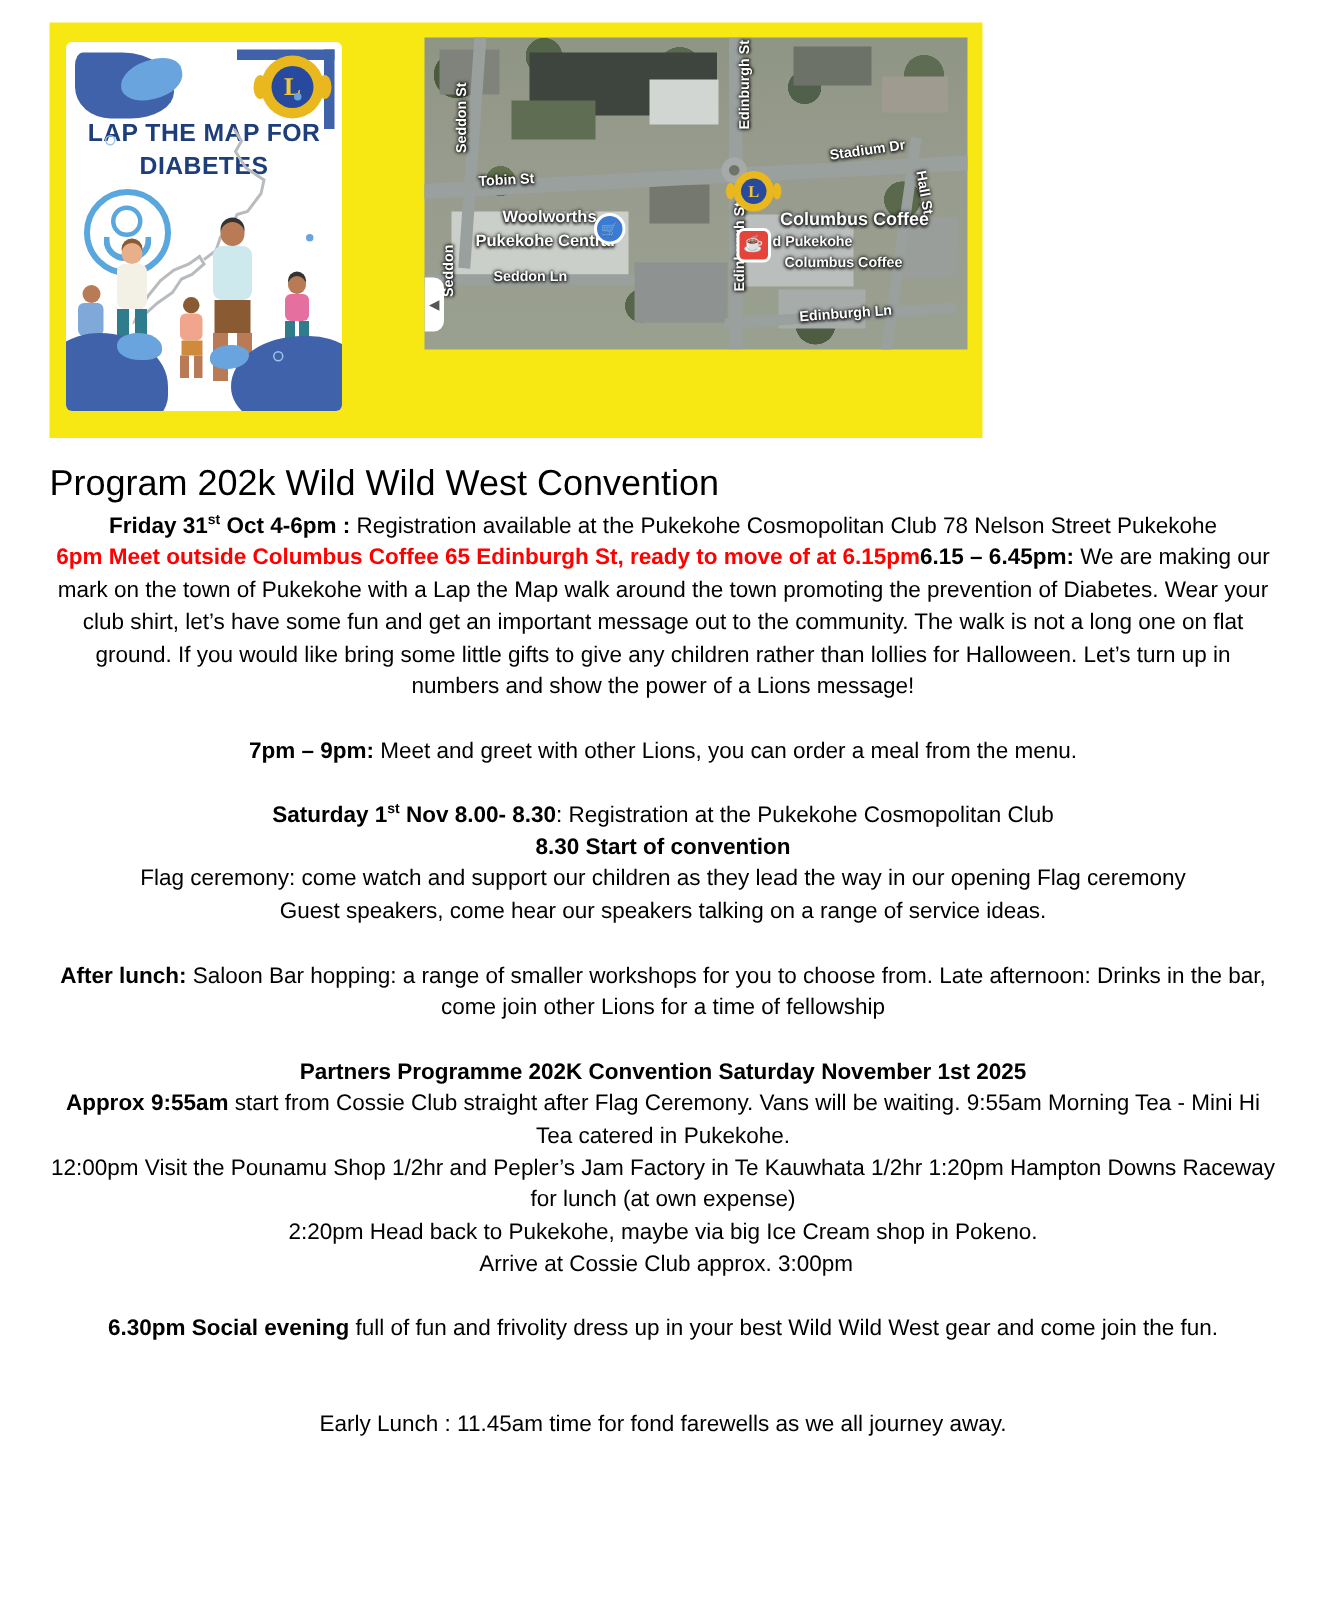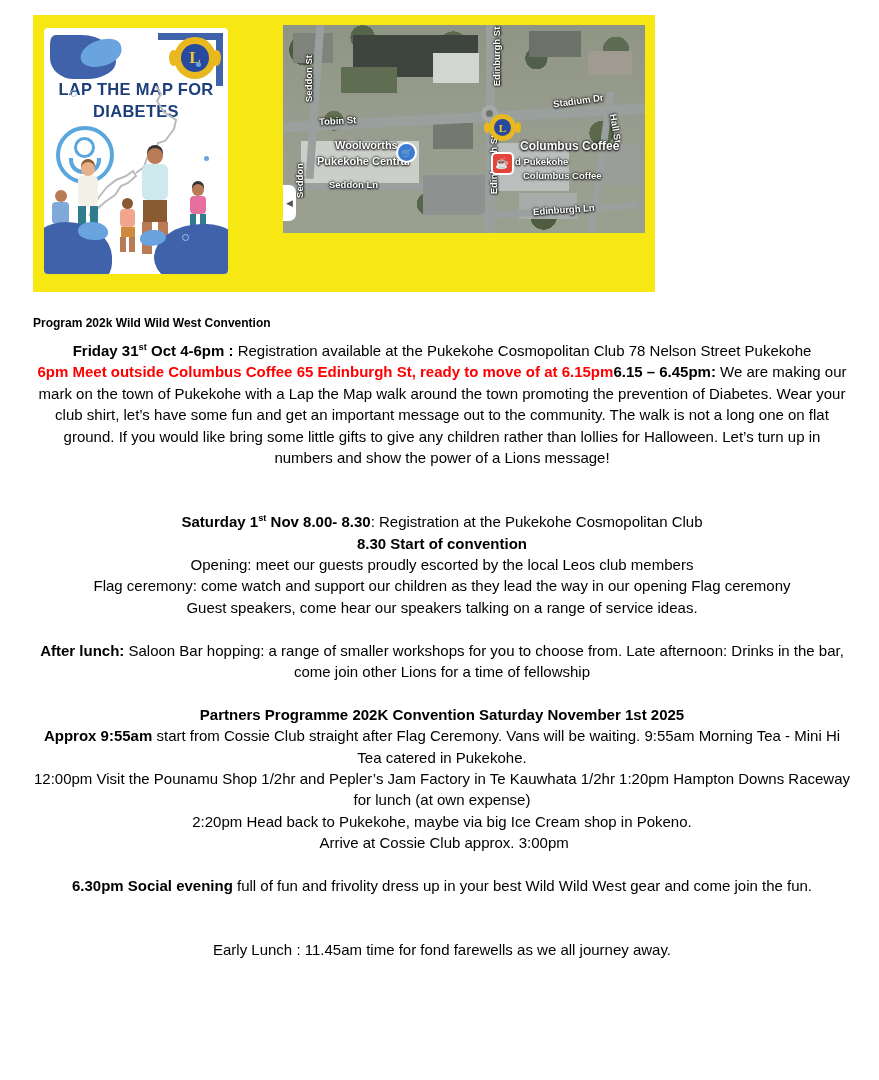--- a/index.html
+++ b/index.html
@@ -66,21 +66,21 @@
     border:2px solid #fff;color:#fff;font-size:9px;display:flex;align-items:center;justify-content:center;}
   .coffee-marker{position:absolute;left:208px;top:127px;width:19px;height:19px;border-radius:5px;background:#e5443b;
     border:2px solid #fff;color:#fff;font-size:11px;line-height:19px;text-align:center;}
   .map-lions{position:absolute;left:206px;top:89px;}
   .arrow-tab{position:absolute;left:0;top:160px;width:13px;height:36px;background:#fff;border-radius:0 7px 7px 0;
     display:flex;align-items:center;justify-content:center;color:#555;font-size:9px;}
   
   .caption{position:absolute;left:250px;top:224px;width:368px;font-size:14px;line-height:18.5px;color:#111;}
   
   .doc{position:absolute;left:33px;top:310px;width:818px;font-size:15px;line-height:21.4px;}
-  .doc h1{font-size:12px;line-height:26px;margin:0 0 4px 0;font-weight:bold;}
+  .doc h1{font-size:24px;line-height:26px;margin:0 0 4px 0;font-weight:normal;}
   .para{margin:0;min-height:21.4px;white-space:pre-wrap;text-align:center;}
   .b{font-weight:bold;}
   sup{font-size:0.62em;line-height:0;vertical-align:super;}
 </style>
 </head>
 <body>
 
 <div class="banner">
 
   <div class="poster">
@@ -205,24 +205,24 @@
   </div>
 
 </div>
 
 <div class="doc">
   <h1>Program 202k Wild Wild West Convention</h1>
   <div>
       <p class="para"><span class="b">Friday 31</span><sup class="b">st</sup><span class="b"> Oct 4-6pm : </span><span>Registration available at the Pukekohe Cosmopolitan Club 78 Nelson Street Pukekohe</span></p>
       <p class="para"><span class="b" style="color: rgb(255, 0, 0);">6pm Meet outside Columbus Coffee 65 Edinburgh St, ready to move of at 6.15pm</span><span class="b">6.15 – 6.45pm:</span><span> We are making our mark on the town of Pukekohe with a Lap the Map walk around the town promoting the prevention of Diabetes. Wear your club shirt, let’s have some fun and get an important message out to the community. The walk is not a long one on flat ground. If you would like bring some little gifts to give any children rather than lollies for Halloween. Let’s turn up in numbers and show the power of a Lions message!</span></p>
       <p class="para"></p>
+      <p class="para"><span class="b">7pm – 9pm:</span><span> Meet and greet with other Lions, you can order a meal from the menu.</span></p>
       <p class="para"></p>
       <p class="para"><span class="b">Saturday 1</span><sup class="b">st</sup><span class="b"> Nov 8.00- 8.30</span><span>: Registration at the Pukekohe Cosmopolitan Club</span></p>
       <p class="para"><span class="b">8.30 Start of convention</span></p>
-      <p class="para"><span>Opening: meet our guests proudly escorted by the local Leos club members</span></p>
       <p class="para"><span>Flag ceremony: come watch and support our children as they lead the way in our opening Flag ceremony</span></p>
       <p class="para"><span>Guest speakers, come hear our speakers talking on a range of service ideas.</span></p>
       <p class="para"></p>
       <p class="para"><span class="b">After lunch:</span><span> Saloon Bar hopping: a range of smaller workshops for you to choose from. Late afternoon: Drinks in the bar, come join other Lions for a time of fellowship</span></p>
       <p class="para"></p>
       <p class="para"><span class="b">Partners Programme 202K Convention Saturday November 1st 2025</span></p>
       <p class="para"><span class="b">Approx 9:55am</span><span> start from Cossie Club straight after Flag Ceremony. Vans will be waiting. 9:55am Morning Tea - Mini Hi Tea catered in Pukekohe.</span></p>
       <p class="para"><span>12:00pm Visit the Pounamu Shop 1/2hr and Pepler’s Jam Factory in Te Kauwhata 1/2hr 1:20pm Hampton Downs Raceway for lunch (at own expense)</span></p>
       <p class="para"><span>2:20pm Head back to Pukekohe, maybe via big Ice Cream shop in Pokeno.</span></p>
       <p class="para"><span> Arrive at Cossie Club approx. 3:00pm</span></p>

